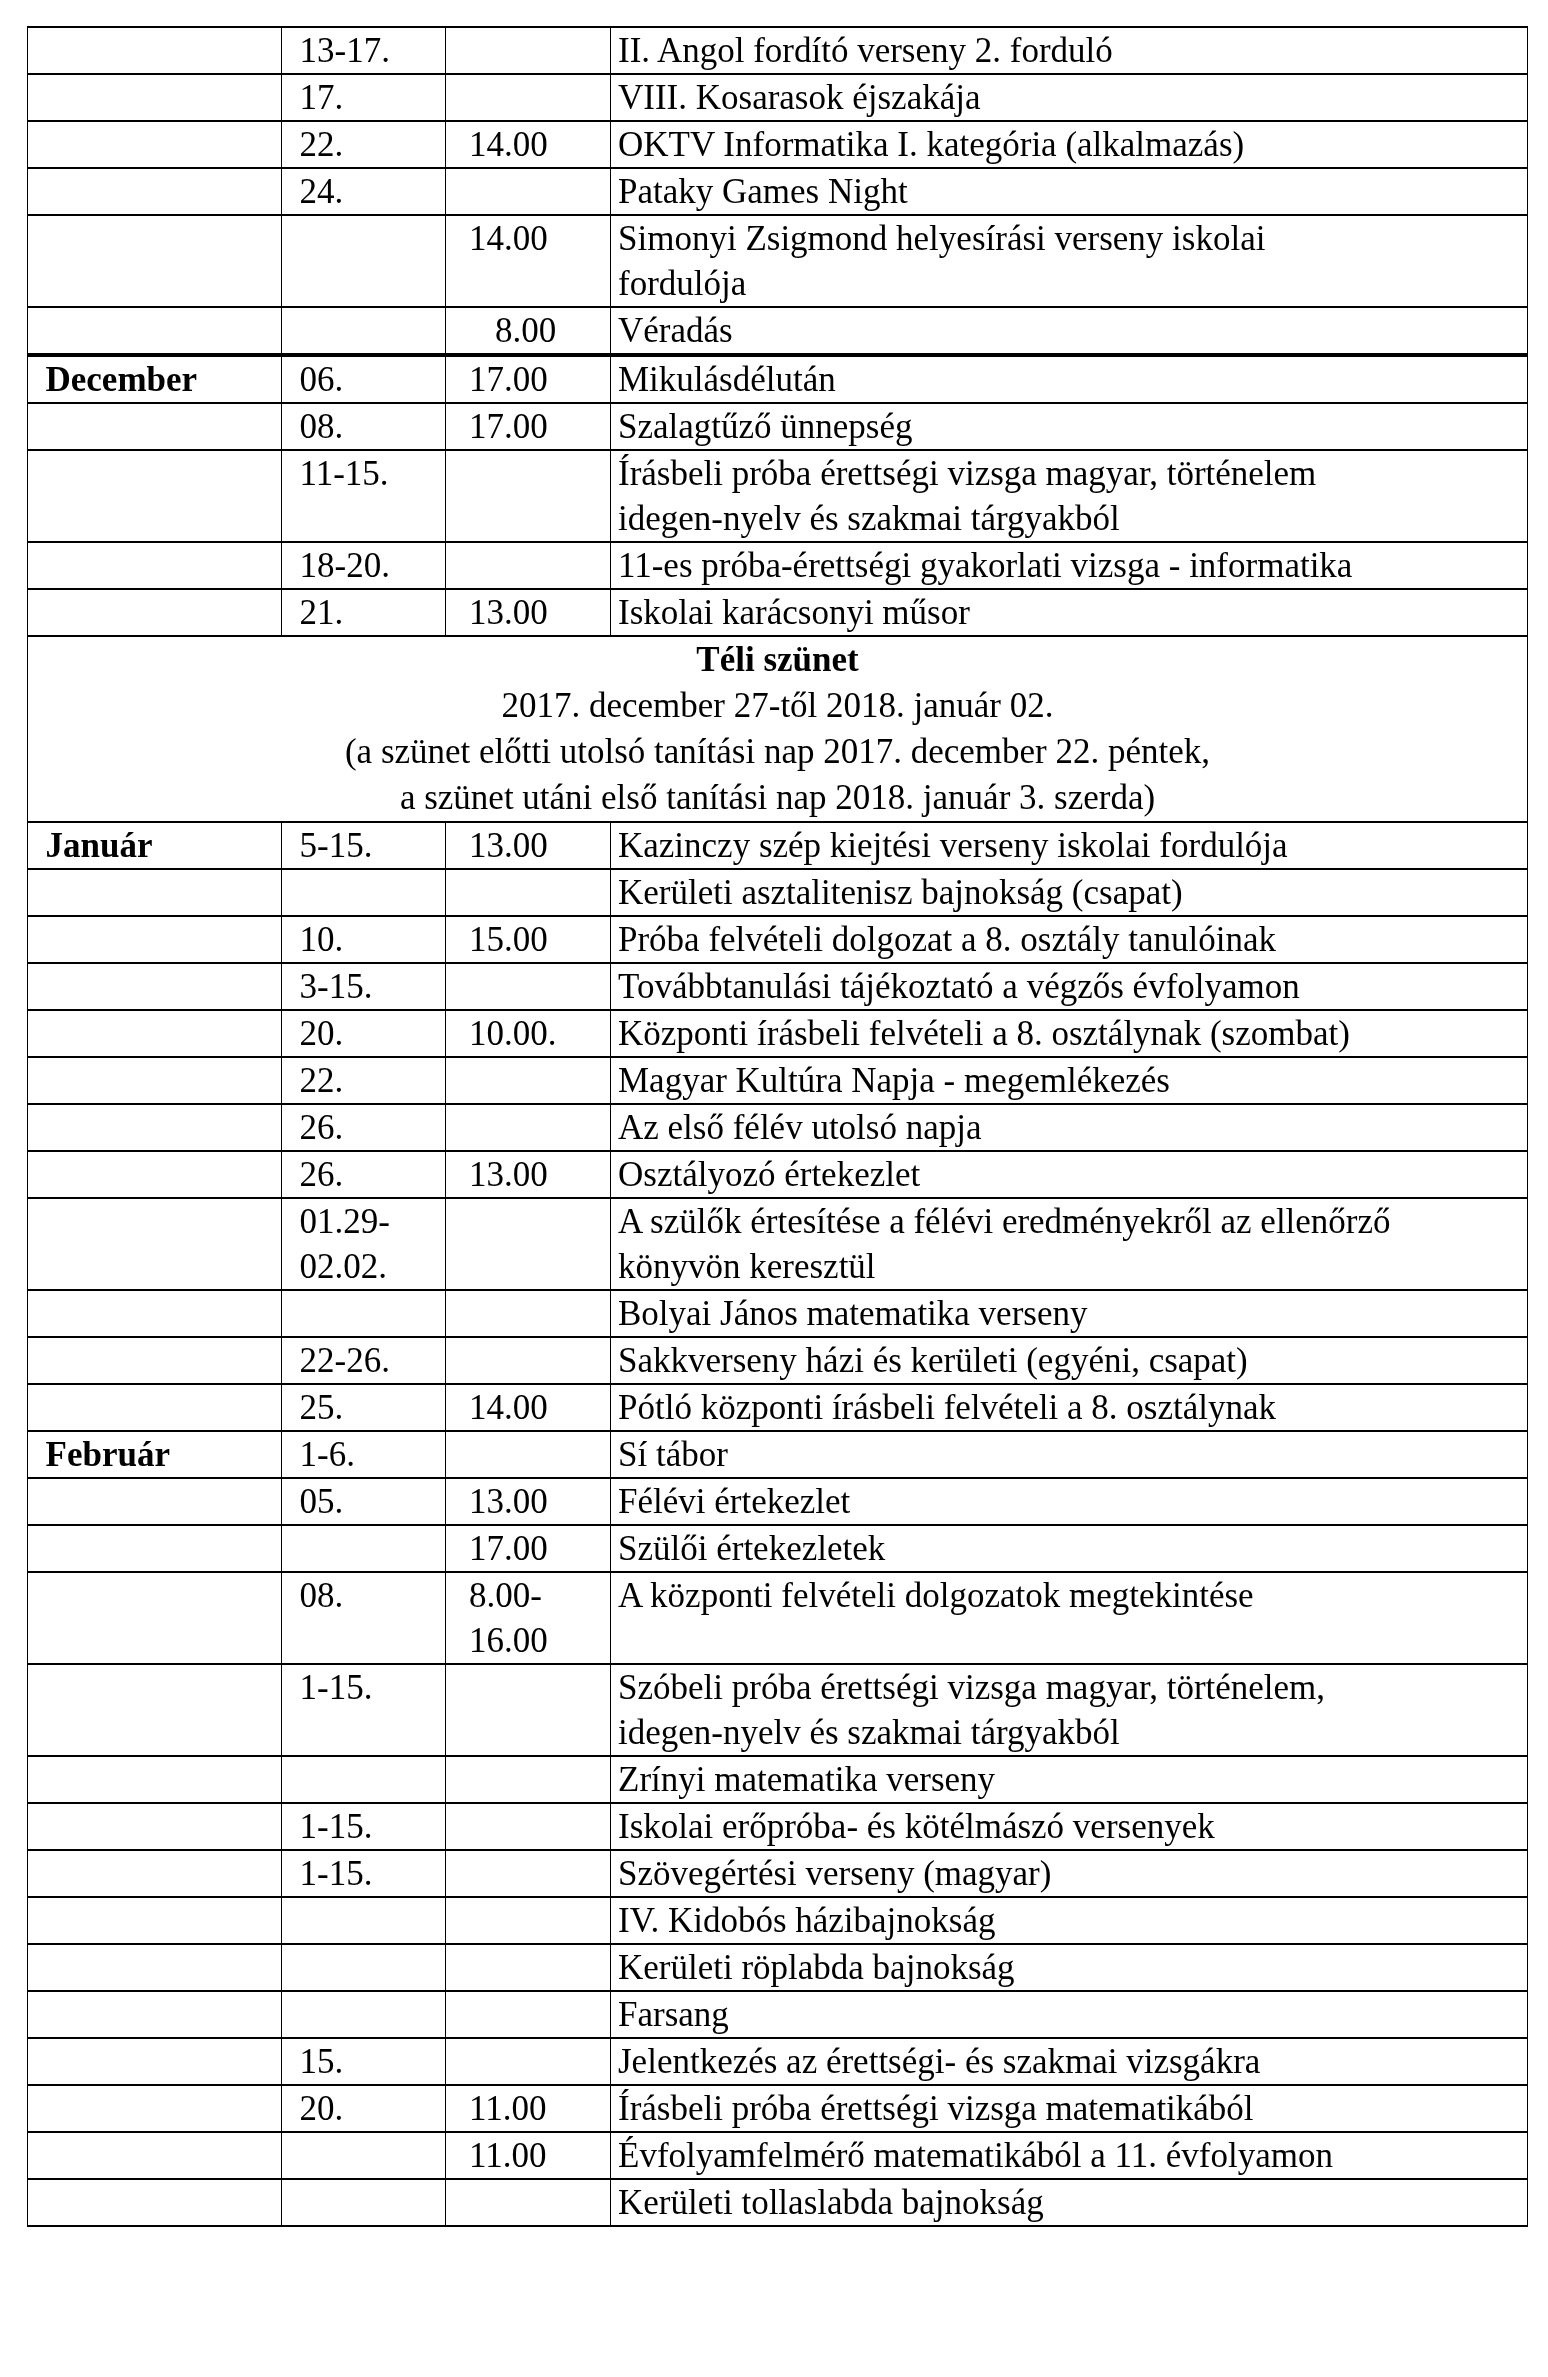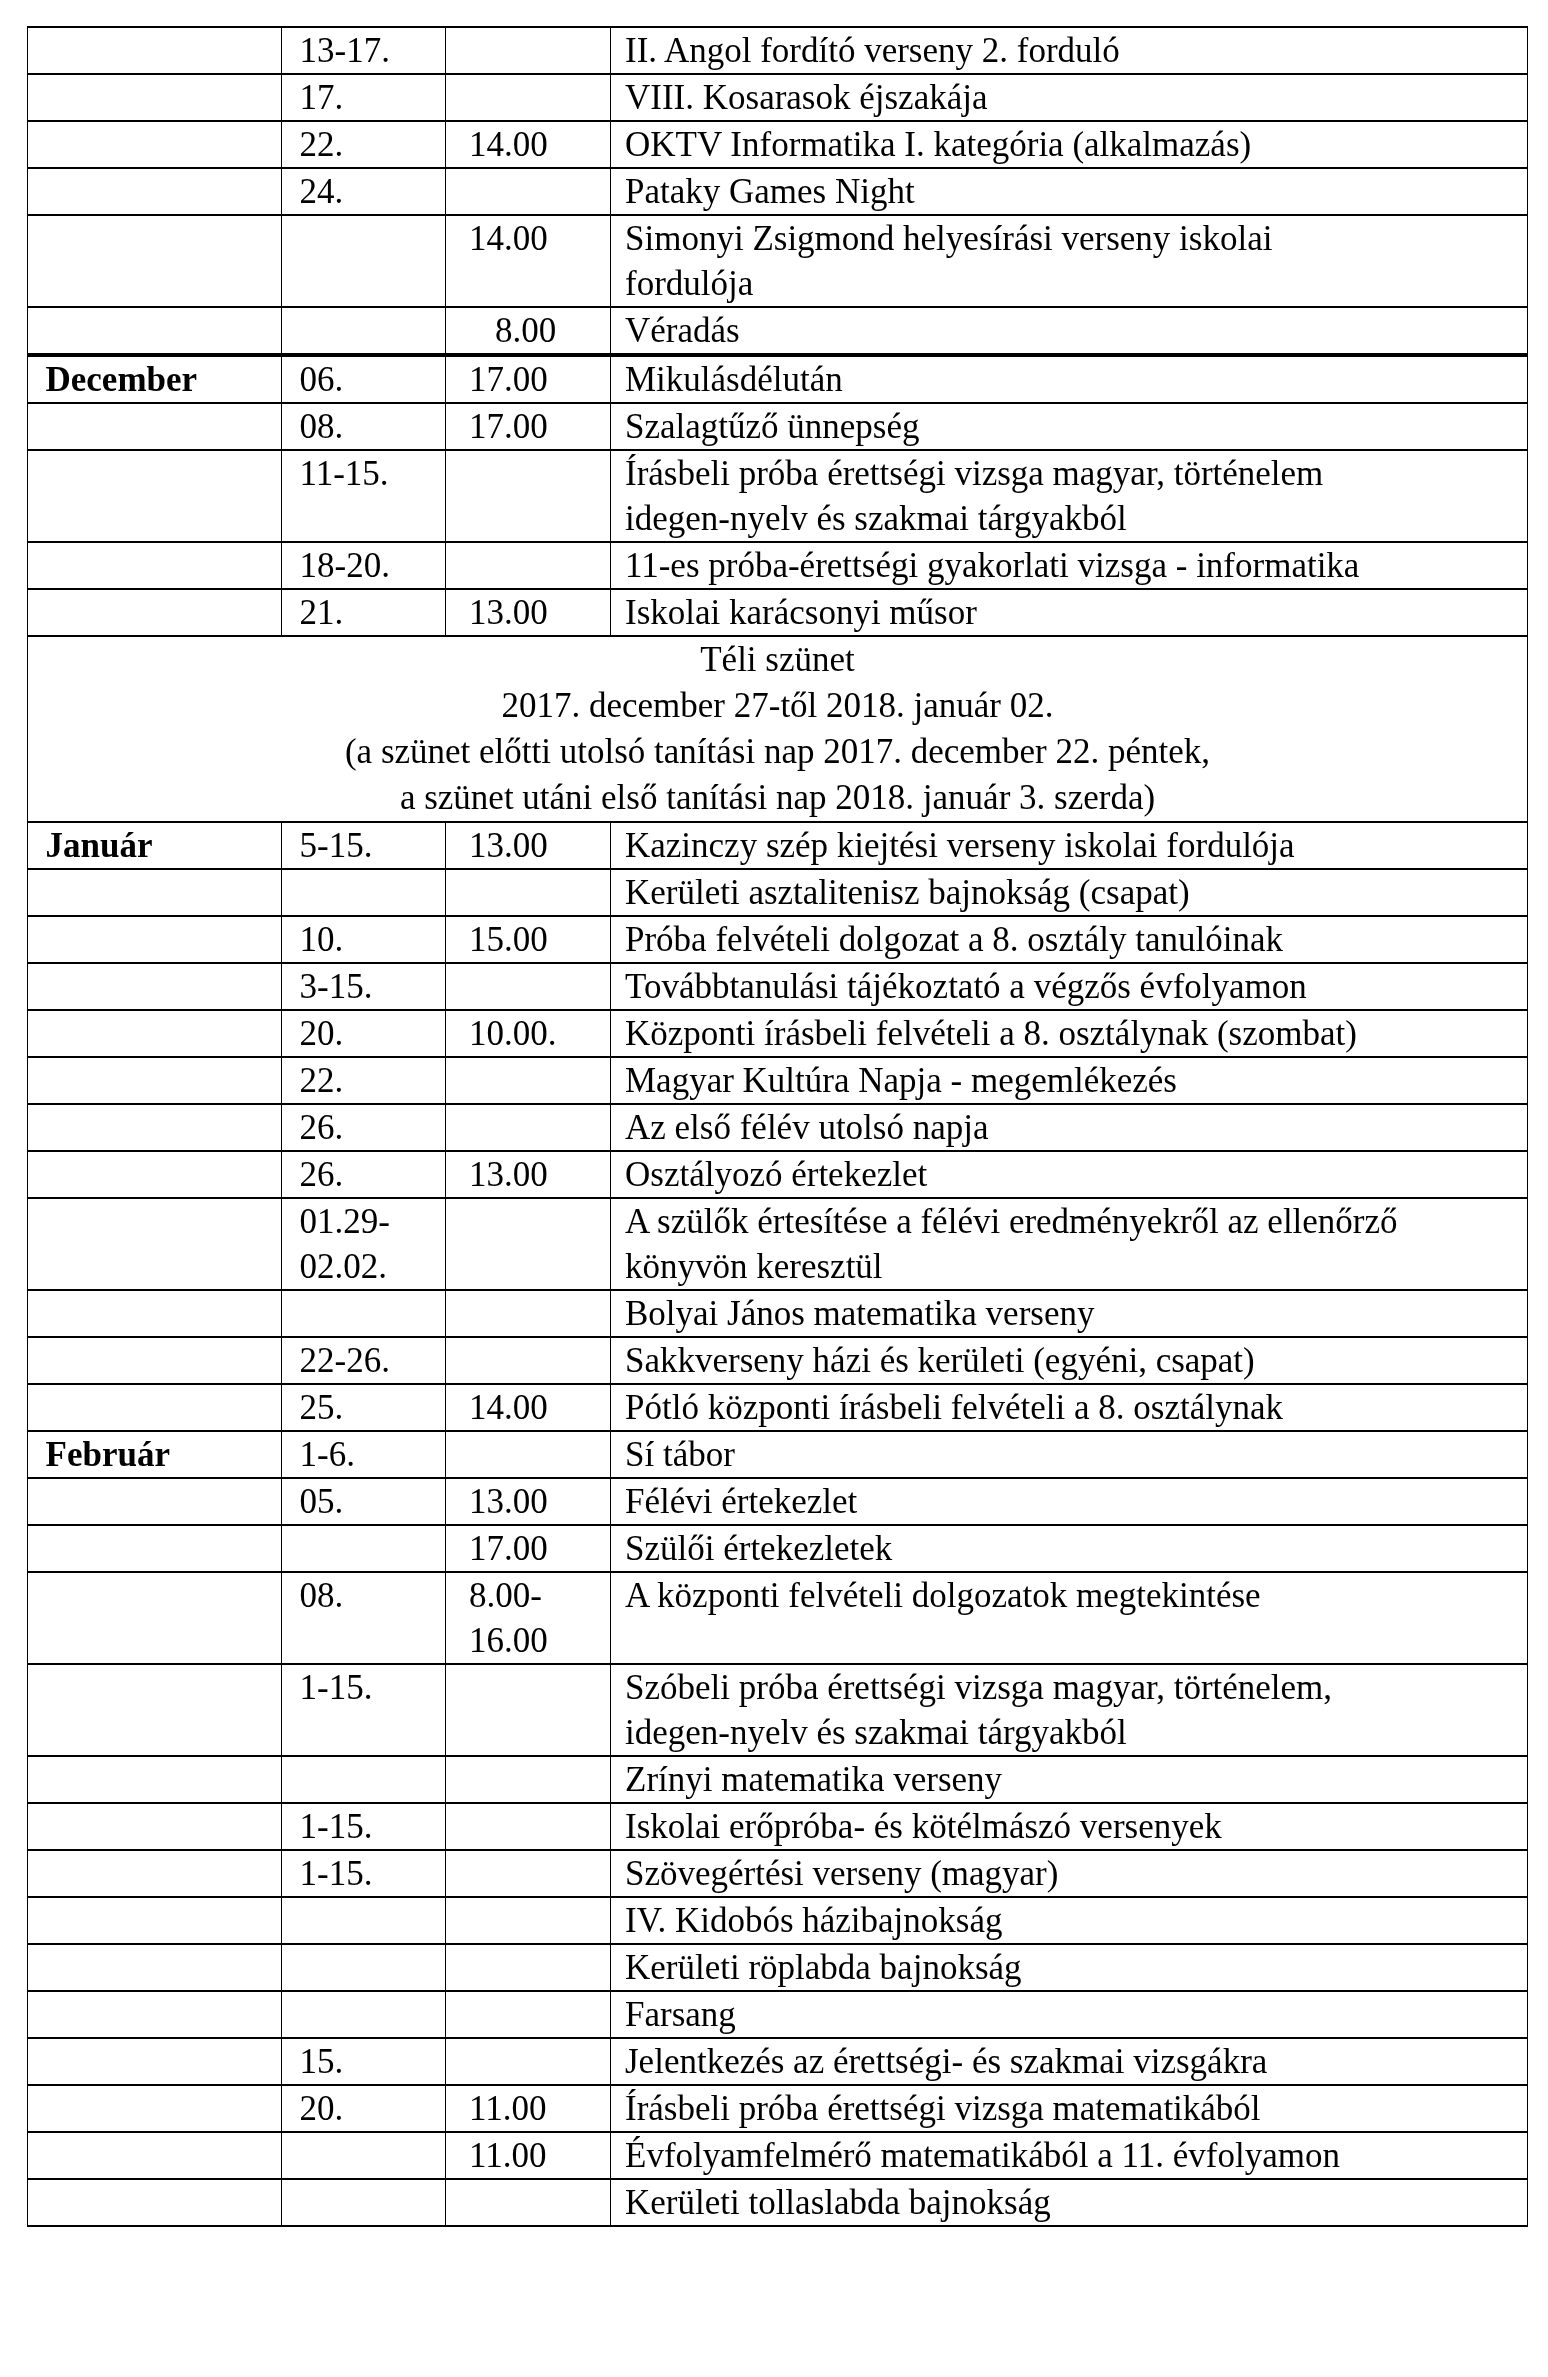--- a/index.html
+++ b/index.html
@@ -39,27 +39,27 @@
     white-space: pre-line;
     overflow: hidden;
   }
   #schedule td.month {
     font-weight: bold;
     padding-left: 17.5px;
   }
   #schedule td.day { padding-left: 17.5px; }
   #schedule td.time { padding-left: 23px; }
   #schedule td.time.indent { padding-left: 49px; }
-  #schedule td.event { padding-left: 14px; }
+  #schedule td.event { padding-left: 7px; }
   #schedule td.break {
     text-align: center;
     padding: 0;
     line-height: 46px;
   }
-  #schedule td.break .break-title { font-weight: normal; display: block; }
+  #schedule td.break .break-title { font-weight: bold; display: block; }
   #schedule td.break .break-line { display: block; }
 </style>
 </head>
 <body>
 
 <table id="schedule">
   <colgroup>
     <col class="c-month">
     <col class="c-day">
     <col class="c-time">

